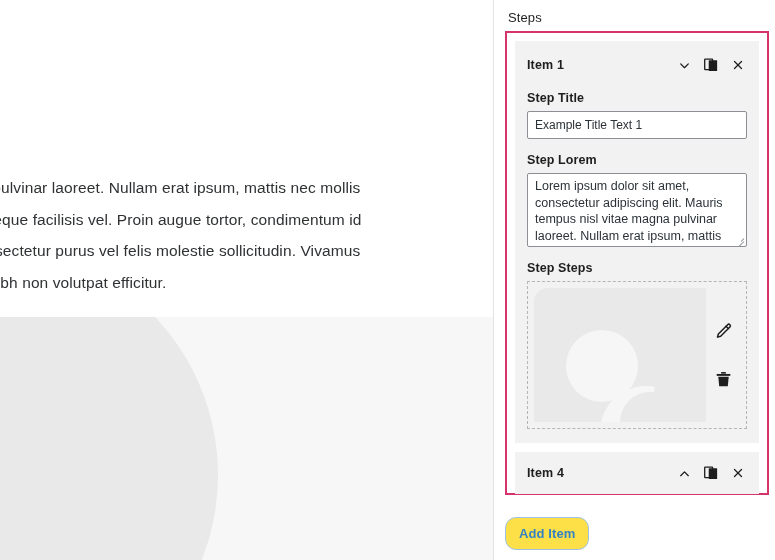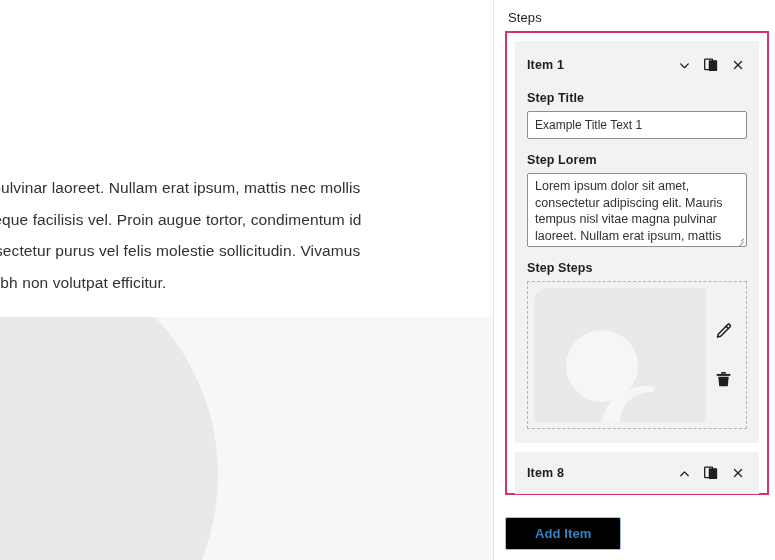--- a/index.html
+++ b/index.html
@@ -268,26 +268,26 @@
     align-items: center;
     padding: 0 12px;
   }
 
   #add-item-button {
     position: absolute;
     left: 11px;
     top: 517px;
     box-sizing: border-box;
     height: 33px;
-    padding: 0 29px;
+    padding: 0 13px;
     display: inline-flex;
     align-items: center;
-    background: #000000;
+    background: #fde047;
     border: 1px solid #9ec2e6;
-    border-radius: 2px;
+    border-radius: 11px;
     color: #3582c4;
     font-family: "Liberation Sans", sans-serif;
     font-size: 13px;
     font-weight: bold;
     letter-spacing: 0.1px;
     cursor: pointer;
   }
 </style>
 </head>
 <body>
@@ -374,21 +374,21 @@
                 <rect x="3.4" y="5" width="17.2" height="2.4" fill="currentColor"></rect>
                 <path d="M5.4 8.4h13.2l-1.2 12.2H6.6z" fill="currentColor"></path>
               </svg>
             </span>
           </div>
         </div>
 
       </div>
 
       <div class="item-card collapsed">
-        <div class="item-title">Item 8</div>
+        <div class="item-title">Item 4</div>
         <div class="head-actions">
           <span class="ic">
             <svg width="13" height="13" viewBox="0 0 24 24" fill="none" stroke="currentColor" stroke-width="2.4" stroke-linecap="round" stroke-linejoin="round">
                 <polyline points="5 16 12 9 19 16"></polyline>
               </svg>
           </span>
           <span class="ic">
             <svg width="14" height="14" viewBox="0 0 16 16">
               <rect x="0.8" y="1.2" width="9" height="12" rx="0.6" fill="none" stroke="currentColor" stroke-width="1.5"></rect>
               <rect x="5.4" y="2.6" width="9.6" height="12.2" rx="0.6" fill="currentColor"></rect>

